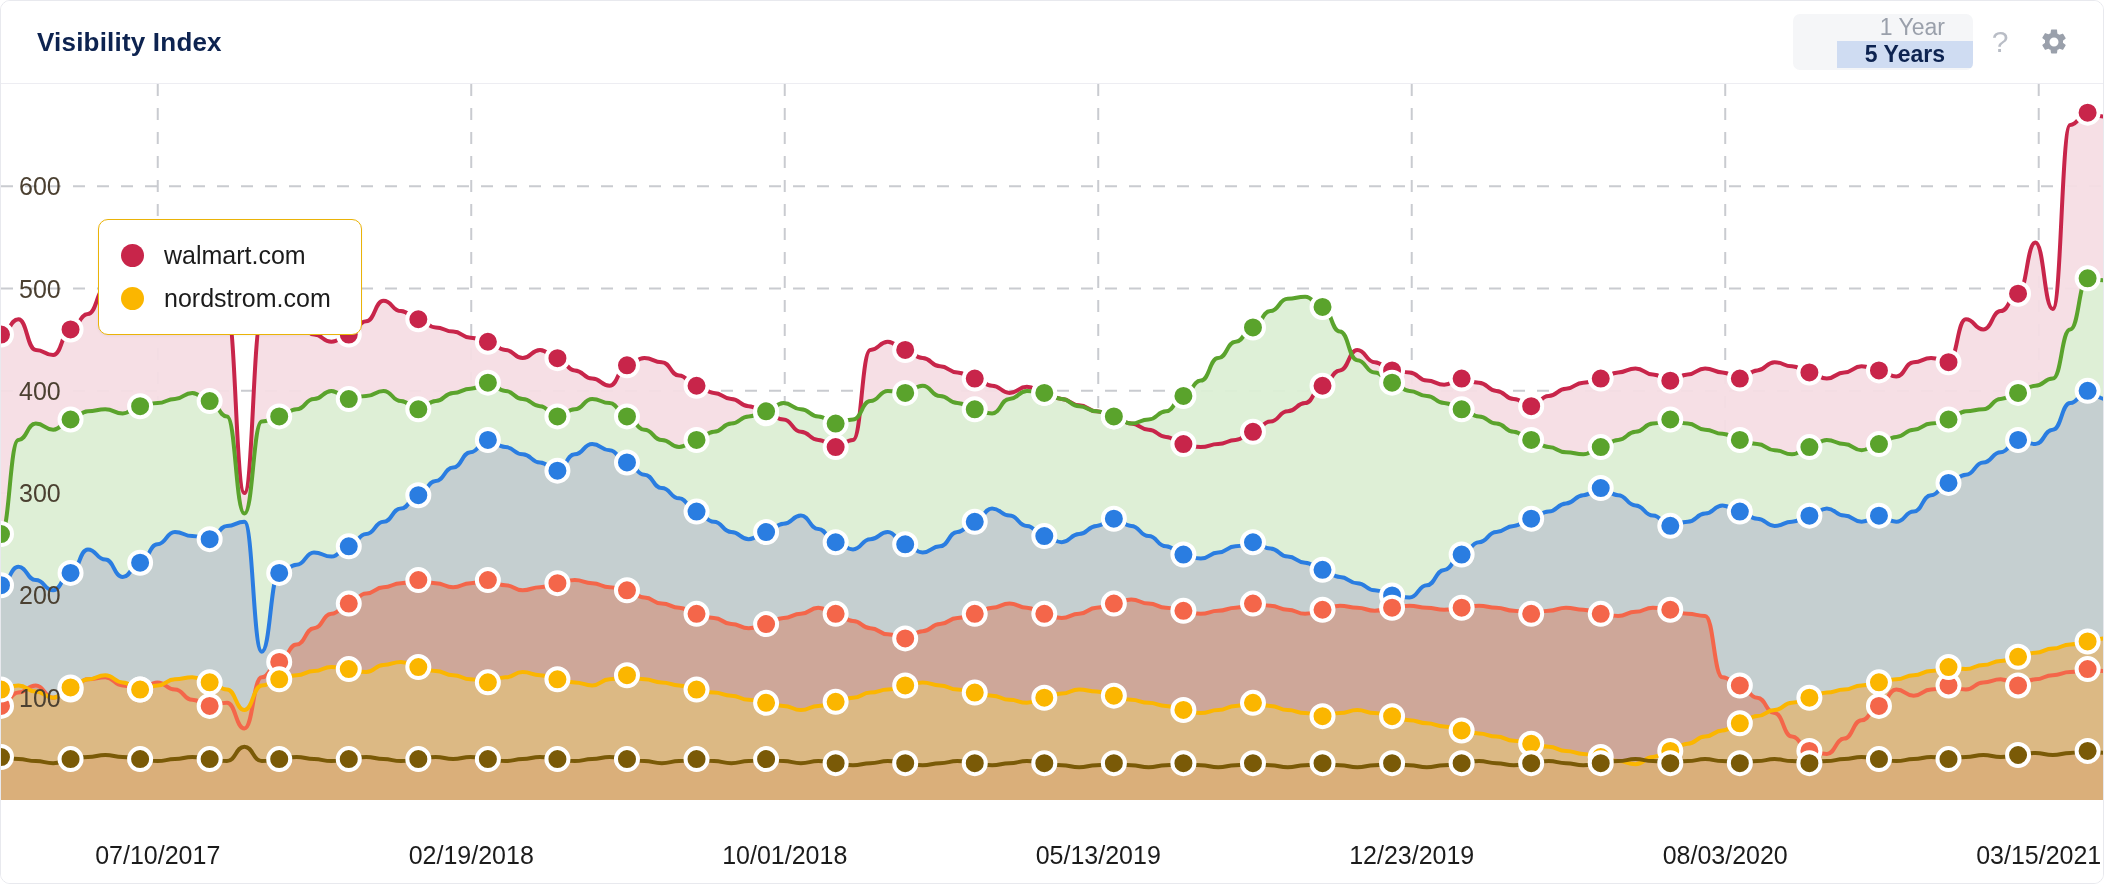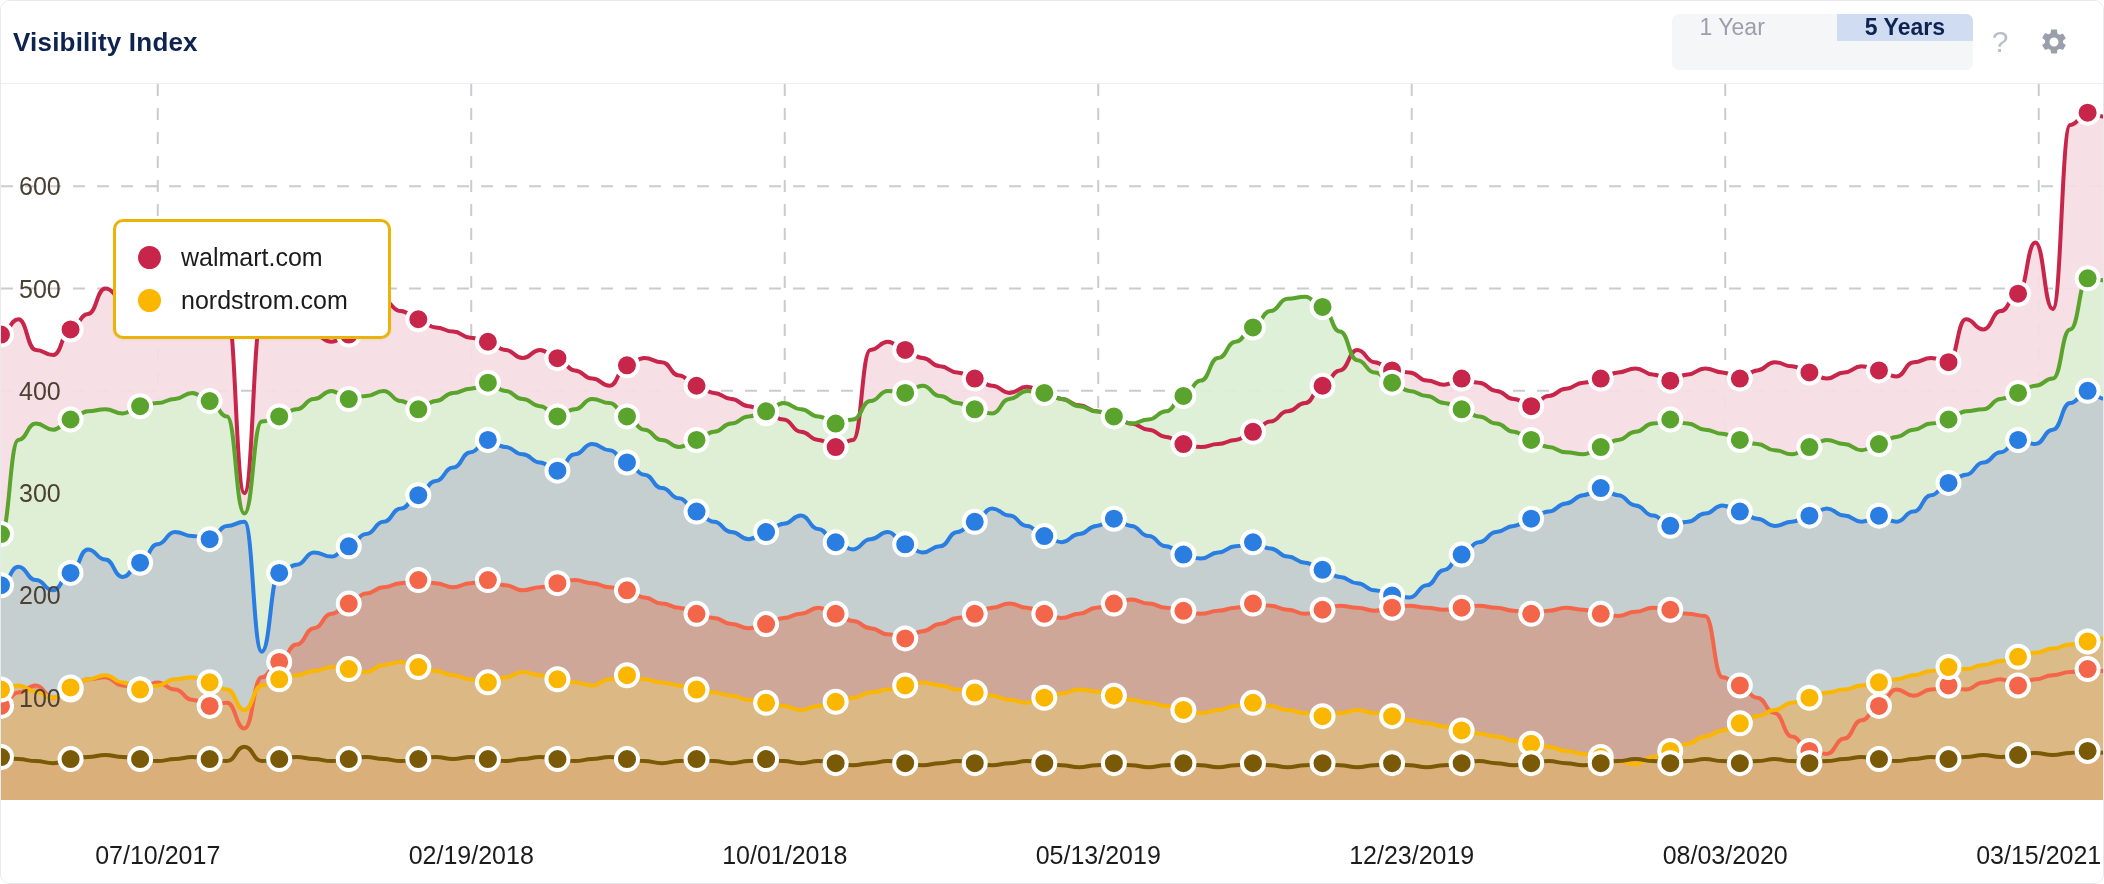--- a/index.html
+++ b/index.html
@@ -16,32 +16,33 @@
     border-radius:10px;
     box-sizing:border-box;
     position:relative;
     overflow:hidden;
   }
   
   .header{
     height:83px;
     box-sizing:border-box;
     display:flex;align-items:center;justify-content:space-between;
-    padding:0 22px 0 12px;
+    padding:0 22px 0 36px;
     border-bottom:1px solid #ededf2;
     position:relative;z-index:5;background:#fff;
   }
   .title{
     font-size:26px;font-weight:bold;color:#0d2350;letter-spacing:.2px;
   }
   .hdr-right{display:flex;align-items:center;}
   .seg{
-    display:flex;align-items:flex-start;
+    display:flex;align-items:flex-end;
     background:#f5f6f8;border-radius:7px;overflow:hidden;
     height:56px;
+    flex-direction:column;
   }
   .seg-btn{
     display:flex;align-items:center;justify-content:center;
     padding:0 28px;font-size:23px;color:#9aa0ab;
     background:transparent;border:0;cursor:pointer;
     font-family:"Liberation Sans", sans-serif;
     white-space:nowrap;
   }
   .seg-btn.active{
     background:#cfdcf2;color:#0d2350;font-weight:bold;margin-left:44px;
@@ -49,25 +50,25 @@
   .icon-btn{
     width:54px;height:54px;display:flex;align-items:center;justify-content:center;
     cursor:pointer;background:transparent;border:0;
   }
   .help-glyph{font-size:30px;color:#b9bdc6;font-family:"Liberation Sans", sans-serif;}
   
   .plot-wrap{position:relative;width:2104px;height:800px;}
   svg.chart{display:block;}
   
   .legend{
-    position:absolute;left:112px;top:135px;
+    position:absolute;left:97px;top:135px;
     background:#ffffff;
-    border:3px solid #eab308;
+    border:1px solid #eab308;
     border-radius:10px;
-    padding:14px 40px 14px 22px;
+    padding:14px 30px 14px 22px;
     box-shadow:0 1px 3px rgba(20,30,60,.05);
     z-index:9;
   }
   .legend-row{
     display:flex;align-items:center;height:43px;
   }
   .legend-dot{
     width:23px;height:23px;border-radius:50%;
     margin-right:20px;flex:0 0 auto;
   }

